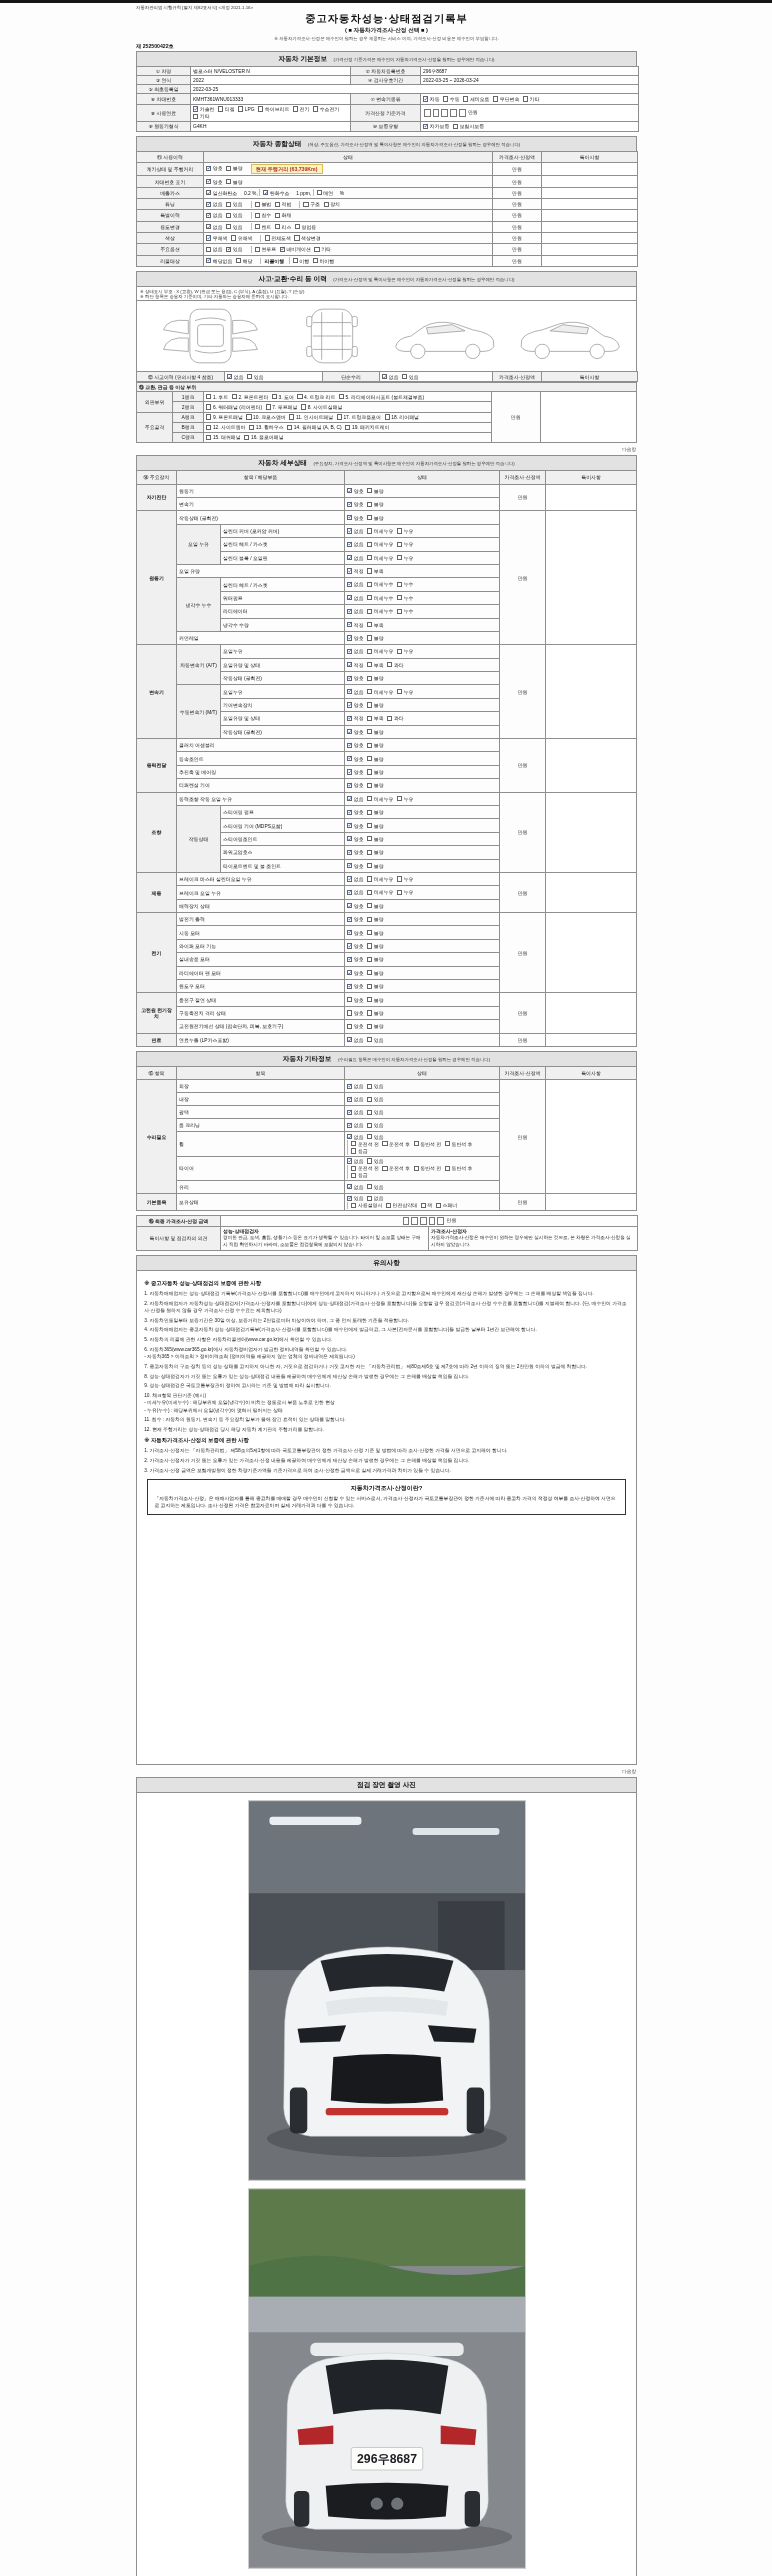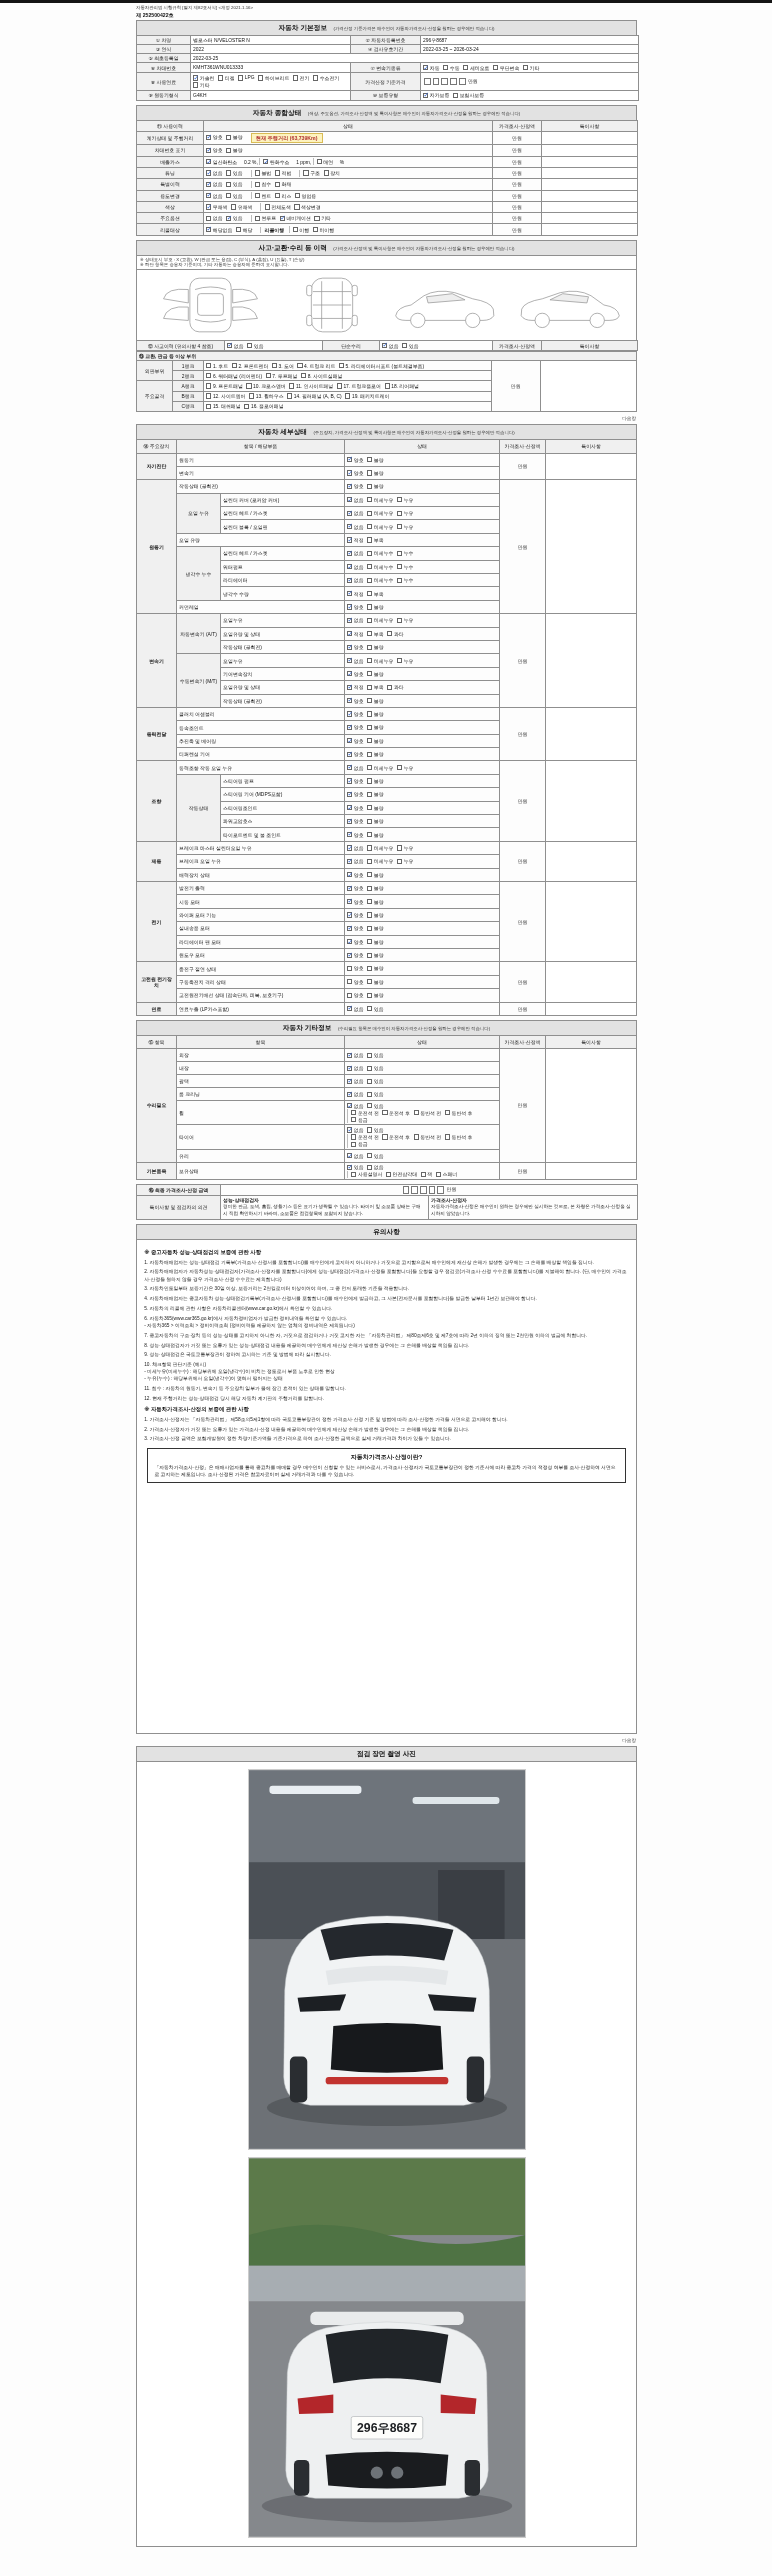--- a/index.html
+++ b/index.html
@@ -54,20 +54,25 @@
 svg.diag{overflow:visible}
 </style>
 </head>
 <body>
 
 <div class="topbar"></div>
 <div class="page">
 
   <div class="tiny topnote">자동차관리법 시행규칙 [별지 제82호서식] &lt;개정 2021.1.16&gt;</div>
 
+  <div class="hdr">
+    <div class="t">중고자동차성능·상태점검기록부</div>
+    <div class="s">( ■ 자동차가격조사·산정 선택 ■ )</div>
+    <div class="n tiny">※ 자동차가격조사·산정은 매수인이 원하는 경우 제공하는 서비스 이며, 가격조사·산정 비용은 매수인이 부담합니다.</div>
+  </div>
 
   <div class="docno">제 252500422호</div>
 
   <div class="sec">
     <div class="bar">
       <span class="bt">자동차 기본정보</span>
       <span class="bn">(가격산정 기준가격은 매수인이 자동차가격조사·산정을 원하는 경우에만 적습니다)</span>
     </div>
     <table>
       <colgroup>

